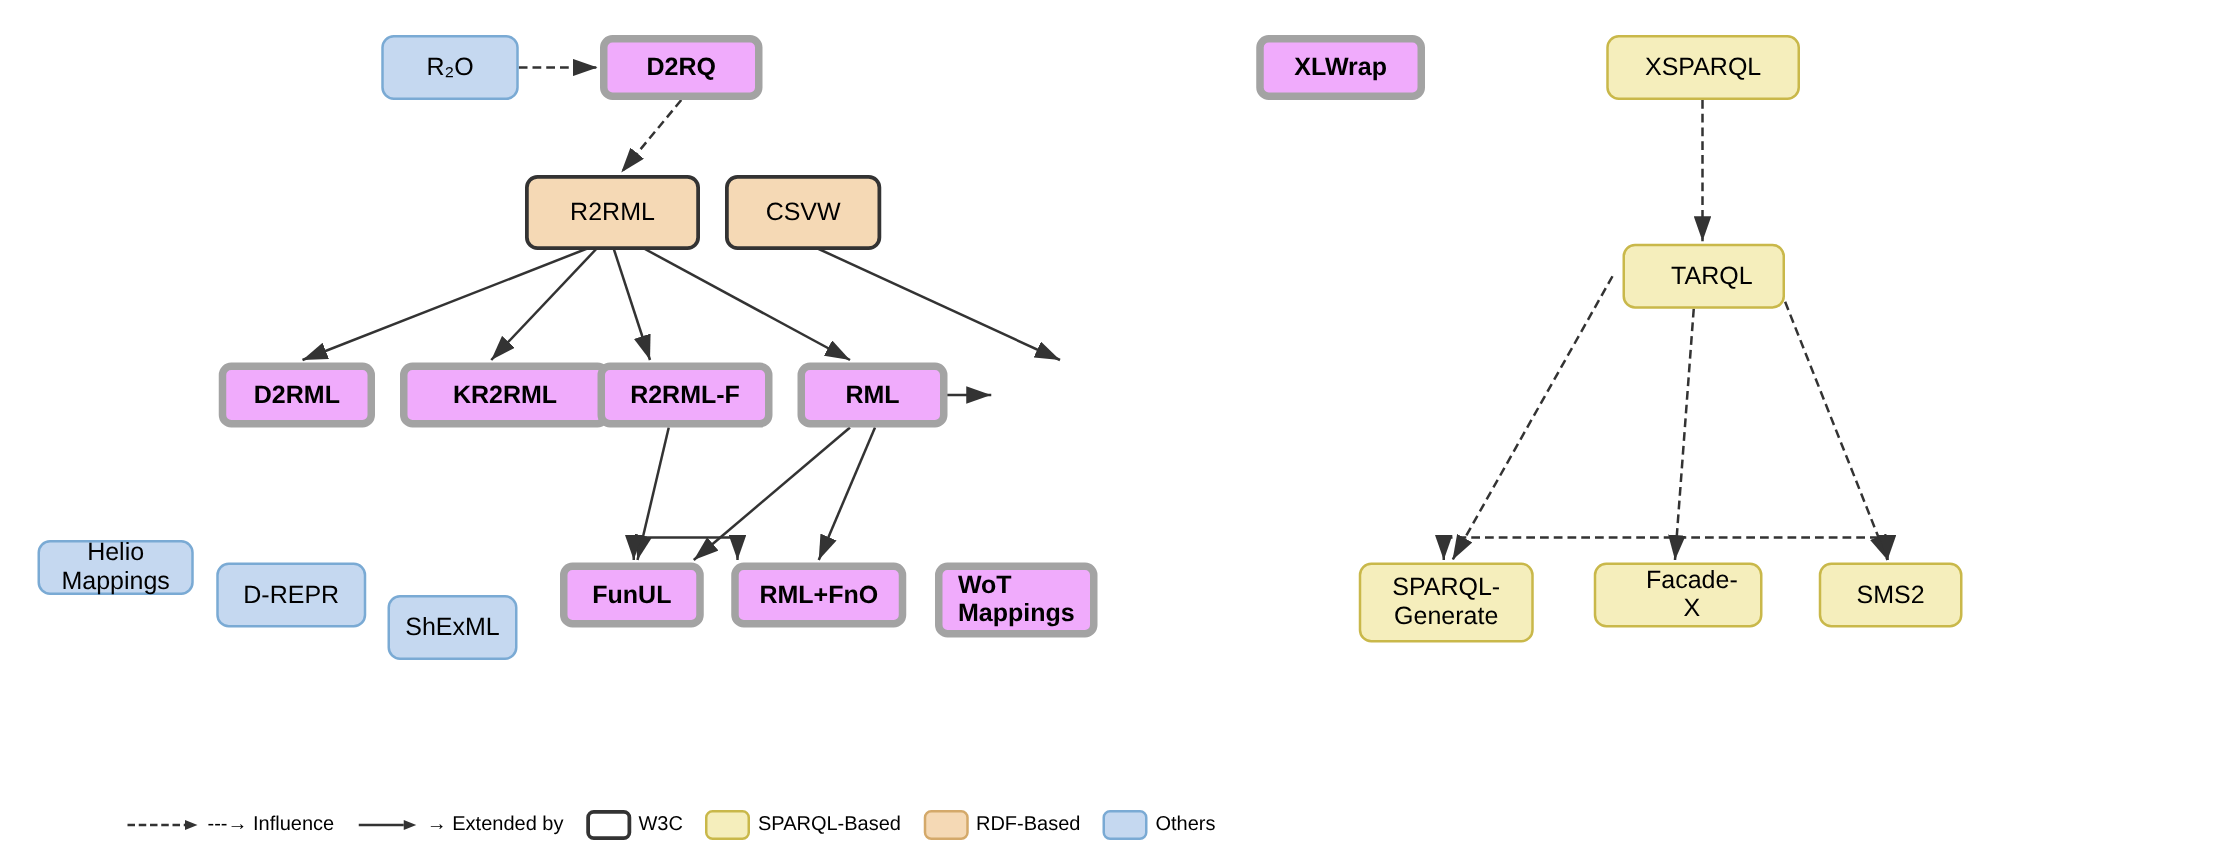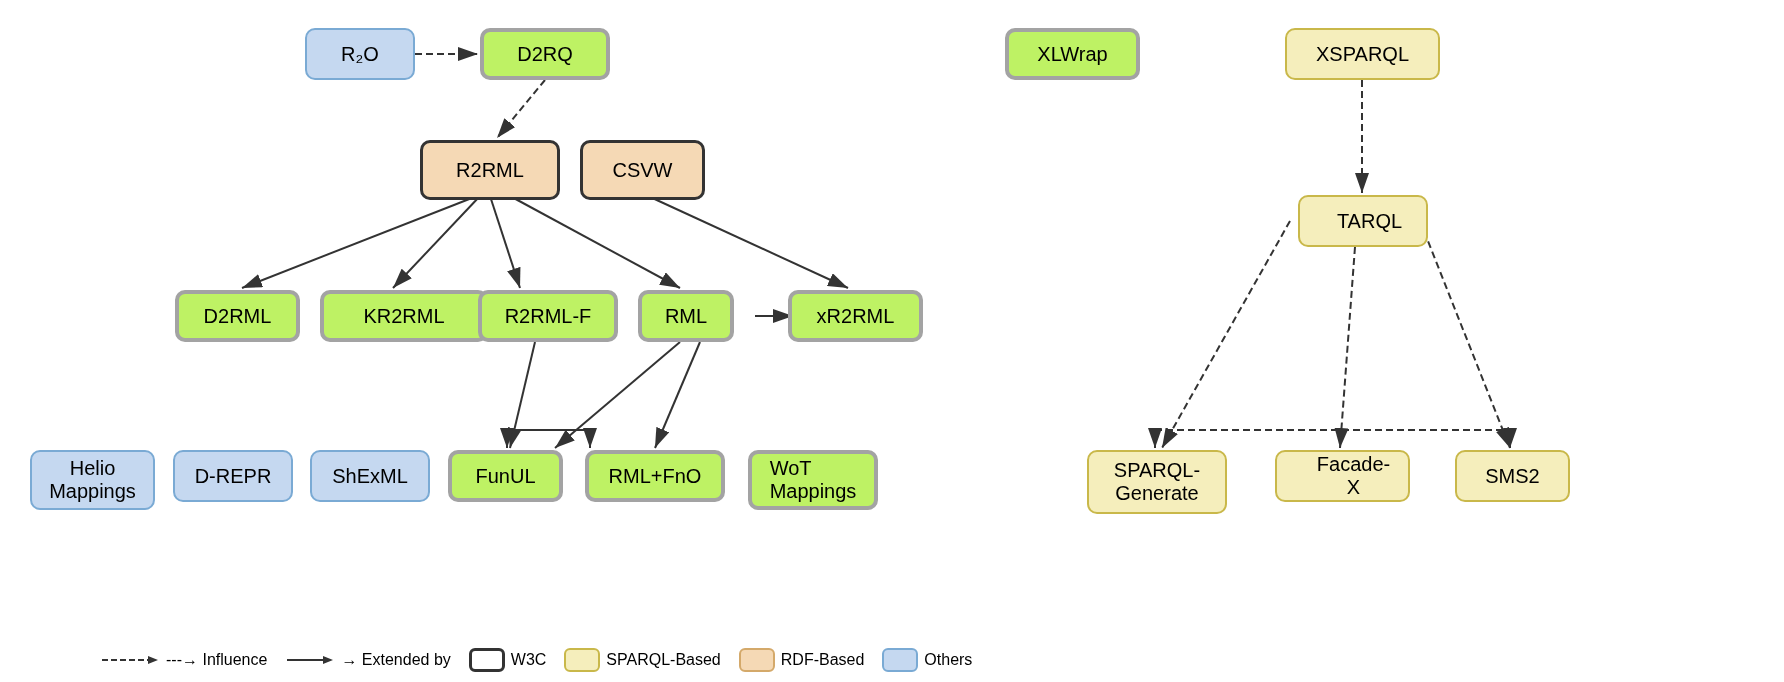--- a/index.html
+++ b/index.html
@@ -24,22 +24,23 @@
       display: flex;
       align-items: center;
       justify-content: center;
       font-size: 20px;
       font-weight: 500;
       text-align: center;
       padding: 8px 14px;
     }
 
     .rdf-based {
-      background-color: #bef264;
-      border: 4px solid #a3a3a3;
+      background-color: #f0abfc;
+      border: 6px solid #a3a3a3;
+      font-weight: bold;
     }
 
     .sparql-based {
       background-color: #f5eebc;
       border: 2px solid #c9b84a;
     }
 
     .others {
       background-color: #c5d8f0;
       border: 2px solid #7aaad4;
@@ -180,38 +181,35 @@
   </div>
 
   <div class="node rdf-based" style="left:320px;top:290px;width:168px;height:52px;">
     <span>KR2RML</span>
   </div>
 
   <div class="node rdf-based" style="left:478px;top:290px;width:140px;height:52px;">
     <span>R2RML-F</span>
   </div>
 
-  <div class="node rdf-based" style="left:638px;top:290px;width:96px;height:52px;">
+  <div class="node rdf-based" style="left:638px;top:290px;width:120px;height:52px;">
     <span>RML</span>
   </div>
 
-  <div class="node rdf-based" style="left:788px;top:290px;width:135px;height:52px;">
-    <span>xR2RML</span>
-  </div>
-
-  <div class="node others" style="left:30px;top:450px;width:125px;height:60px;">
+
+  <div class="node others" style="left:30px;top:432px;width:125px;height:44px;">
     <span style="white-space:pre-line;text-align:center;">Helio
 Mappings</span>
   </div>
 
   <div class="node others" style="left:173px;top:450px;width:120px;height:52px;">
     <span>D-REPR</span>
   </div>
 
-  <div class="node others" style="left:310px;top:450px;width:120px;height:52px;">
+  <div class="node others" style="left:310px;top:476px;width:104px;height:52px;">
     <span>ShExML</span>
   </div>
 
   <div class="node rdf-based" style="left:448px;top:450px;width:115px;height:52px;">
     <span>FunUL</span>
   </div>
 
   <div class="node rdf-based" style="left:585px;top:450px;width:140px;height:52px;text-align:right;">
     <span>RML+FnO</span>
   </div>

